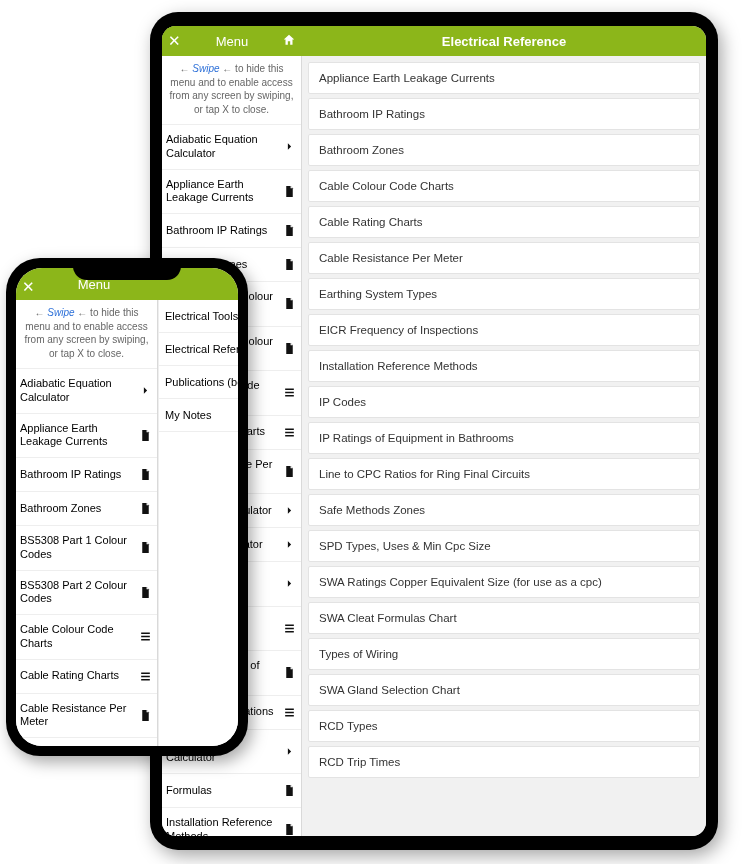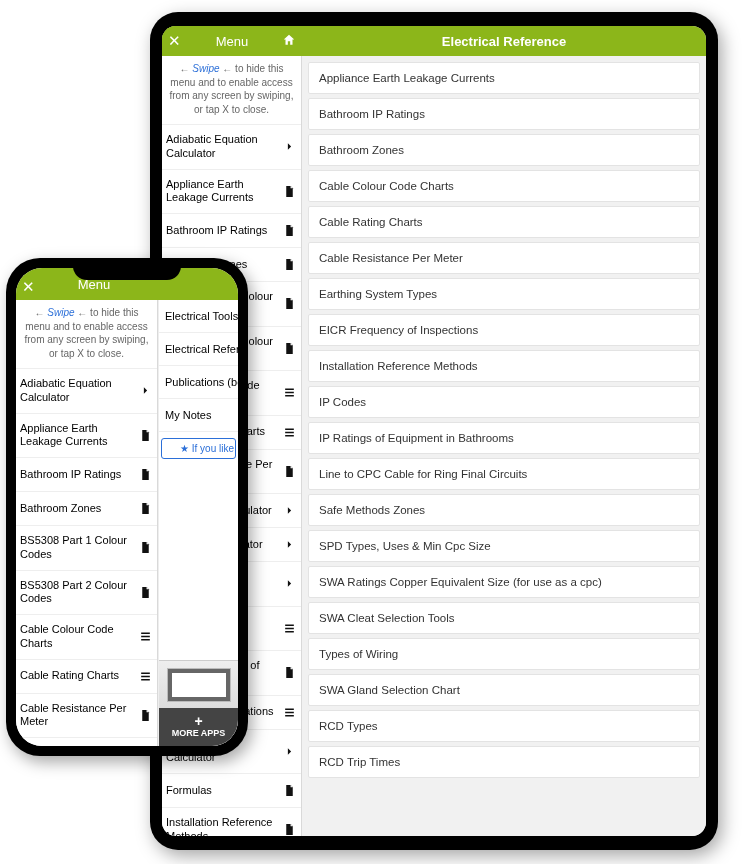--- a/index.html
+++ b/index.html
@@ -161,21 +161,21 @@
     display:flex; align-items:center; padding:8px 4px;
     border-bottom:1px solid #eee; min-height:34px;
   }
   .ph-side .item .label { flex:1; padding-right:4px; line-height:1.25; }
   .ph-side .item .glyph { width:16px; text-align:center; font-size:13px; color:#111; }
 
   .ph-overlay {
     width: 80px;
     background:#fff;
     border-left:1px solid #eee;
-    display:flex; flex-direction:column;
+    display:flex; flex-direction:row;
     font-size:11px;
   }
   .ph-overlay .ov-item {
     padding:10px 6px;
     border-bottom:1px solid #eee;
     white-space:nowrap; overflow:hidden;
   }
   .ph-overlay .review {
     margin:6px 2px 0;
     border:1px solid #2b6fd8;
@@ -394,25 +394,25 @@
             <div class="card">Bathroom IP Ratings</div>
             <div class="card">Bathroom Zones</div>
             <div class="card">Cable Colour Code Charts</div>
             <div class="card">Cable Rating Charts</div>
             <div class="card">Cable Resistance Per Meter</div>
             <div class="card">Earthing System Types</div>
             <div class="card">EICR Frequency of Inspections</div>
             <div class="card">Installation Reference Methods</div>
             <div class="card">IP Codes</div>
             <div class="card">IP Ratings of Equipment in Bathrooms</div>
-            <div class="card">Line to CPC Cable for Ring Final Circuits</div>
+            <div class="card">Line to CPC Ratios for Ring Final Circuits</div>
             <div class="card">Safe Methods Zones</div>
             <div class="card">SPD Types, Uses &amp; Min Cpc Size</div>
             <div class="card">SWA Ratings Copper Equivalent Size (for use as a cpc)</div>
-            <div class="card">SWA Cleat Selection Tools</div>
+            <div class="card">SWA Cleat Formulas Chart</div>
             <div class="card">Types of Wiring</div>
             <div class="card">SWA Gland Selection Chart</div>
             <div class="card">RCD Types</div>
             <div class="card">RCD Trip Times</div>
           </div>
       </div>
     </div>
 
   </div>
 </div>

